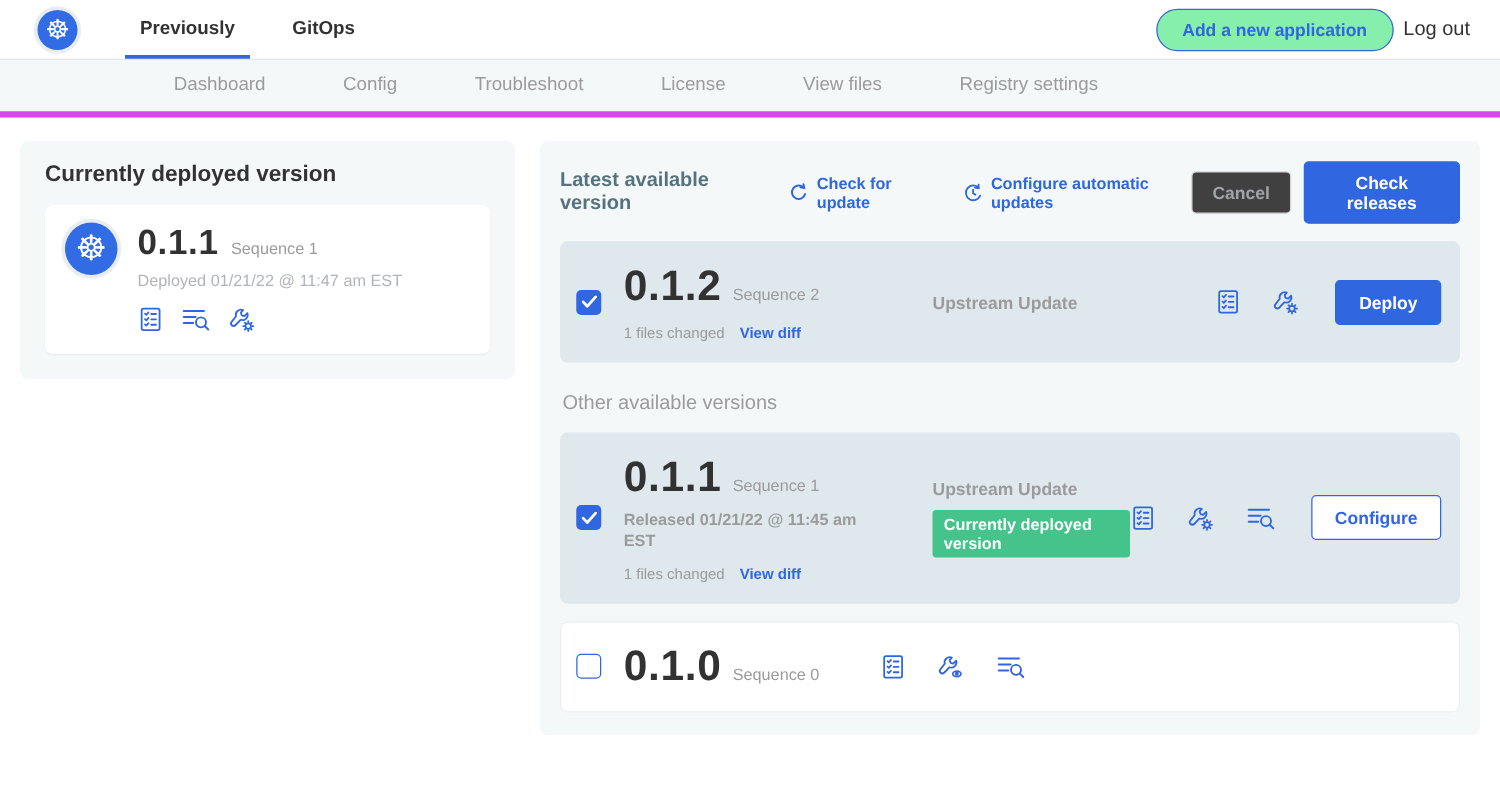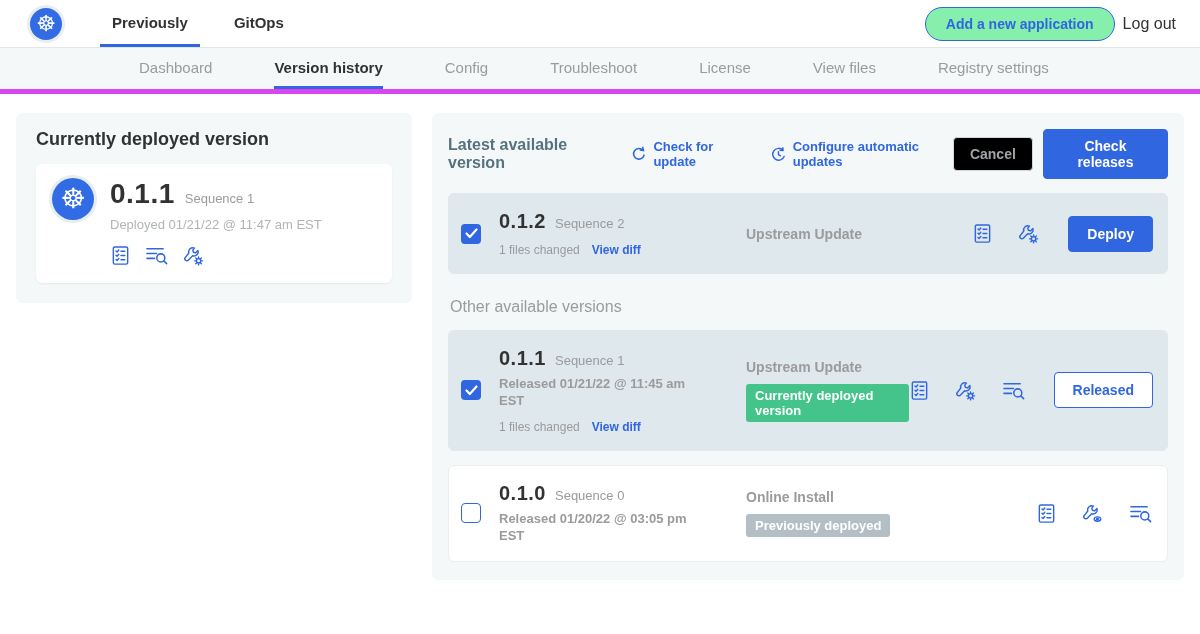--- a/index.html
+++ b/index.html
@@ -38,32 +38,32 @@
   .icon-row { display:flex; align-items:center; gap:13px; margin-top:12px; }
   .icon-btn { display:inline-flex; cursor:pointer; }
 
   
   .panel { flex:1; background:#f4f8f9; border-radius:6px; padding:16px 16px 18px; }
   .panel-header { display:flex; align-items:center; }
   .panel-title { font-size:16px; font-weight:bold; color:#56727e; }
   .link-action { display:inline-flex; align-items:center; gap:6px; color:#3066e0; font-size:13px; font-weight:bold; cursor:pointer; margin-left:22px; }
   .panel-spacer { flex:1; }
   .btn { border-radius:4px; font-size:14px; font-weight:bold; padding:8px 16px; cursor:pointer; font-family:inherit; }
-  .btn-cancel { background:#000000; border:1px solid #d2d6d8; color:#a0a4a8; margin-right:10px; }
+  .btn-cancel { background:#404040; border:1px solid #d2d6d8; color:#a0a4a8; margin-right:10px; }
   .btn-primary { background:#3066e0; border:1px solid #3066e0; color:#fff; }
   .btn-secondary { background:#fff; border:1px solid #3066e0; color:#3066e0; }
 
   .version-row { display:flex; align-items:center; border-radius:6px; padding:16px 14px 16px 12px; margin-top:14px; background:#fff; border:1px solid #e9eef0; }
   .version-row.selected { background:#dee8ed; border-color:#dee8ed; }
   .checkbox { width:20px; height:20px; border-radius:4px; flex:0 0 auto; margin-right:18px; cursor:pointer; display:flex; align-items:center; justify-content:center; }
   .checkbox.checked { background:#3066e0; }
   .checkbox.unchecked { background:#fff; border:1px solid #3066e0; }
   .row-info { width:205px; flex:0 0 auto; }
   .row-info .ver-line { display:flex; align-items:baseline; }
-  .row-version { font-size:20px; font-weight:bold; color:#323232; letter-spacing:.5px; }
+  .row-version { font-size:34px; font-weight:bold; color:#323232; letter-spacing:.5px; }
   .row-seq { font-size:13px; color:#9b9b9b; margin-left:9px; }
   .row-released { font-size:13px; font-weight:bold; color:#9b9b9b; line-height:1.3; margin-top:6px; width:190px; }
   .files-line { display:flex; align-items:baseline; margin-top:10px; font-size:12px; color:#9b9b9b; }
   .view-diff { color:#3066e0; font-weight:bold; margin-left:12px; cursor:pointer; }
   .row-source { flex:1; padding-left:42px; }
   .source-label { font-size:14px; font-weight:bold; color:#9b9b9b; }
   .badge { display:inline-block; margin-top:9px; color:#fff; font-size:13px; font-weight:bold; border-radius:3px; padding:4px 9px; }
   .badge-green { background:#44c38a; }
   .badge-gray { background:#b3bfc5; }
   .row-actions { display:flex; align-items:center; gap:24px; }
@@ -86,21 +86,20 @@
       <div class="topnav-tab active">Previously</div>
       <div class="topnav-tab">GitOps</div>
     </div>
     <div class="topnav-spacer"></div>
     <button class="add-app-btn">Add a new application</button>
     <div class="logout">Log out</div>
   </header>
 
   <nav class="subnav">
     <div class="subnav-tab">Dashboard</div>
-    <div class="subnav-tab active">Version history</div>
     <div class="subnav-tab">Config</div>
     <div class="subnav-tab">Troubleshoot</div>
     <div class="subnav-tab">License</div>
     <div class="subnav-tab">View files</div>
     <div class="subnav-tab">Registry settings</div>
   </nav>
 
   <main class="main">
 
     <section class="deployed-card">
@@ -257,36 +256,31 @@
           </span>
           <span class="icon-btn">
             <svg class="ic" width="25" height="21" viewBox="0 0 26 22" fill="none" stroke="#3066e0" stroke-width="1.6" stroke-linecap="round">
                 <path d="M3 4h17"></path>
                 <path d="M3 9h10"></path>
                 <path d="M3 14h8"></path>
                 <circle cx="17.5" cy="13.5" r="4.2"></circle>
                 <path d="M20.6 16.6l3 2.9"></path>
               </svg>
           </span>
-          <button class="btn btn-secondary">Released</button>
+          <button class="btn btn-secondary">Configure</button>
         </div>
       </div>
 
       <div class="version-row">
         <span class="checkbox unchecked"></span>
         <div class="row-info">
           <div class="ver-line">
             <span class="row-version">0.1.0</span>
             <span class="row-seq">Sequence 0</span>
           </div>
-          <div class="row-released">Released 01/20/22 @ 03:05 pm EST</div>
-        </div>
-        <div class="row-source">
-          <div class="source-label">Online Install</div>
-          <span class="badge badge-gray">Previously deployed</span>
         </div>
         <div class="row-actions">
           <span class="icon-btn">
             <svg class="ic" width="21" height="21" viewBox="0 0 22 22" fill="none" stroke="#3066e0" stroke-width="1.5" stroke-linecap="round" stroke-linejoin="round">
                 <rect x="3.5" y="2" width="15" height="18" rx="1.5"></rect>
                 <path d="M6.3 6.2l1.1 1.1 1.8-2.1"></path>
                 <path d="M11.5 6.5h4"></path>
                 <path d="M6.3 10.7l1.1 1.1 1.8-2.1"></path>
                 <path d="M11.5 11h4"></path>
                 <path d="M6.3 15.2l1.1 1.1 1.8-2.1"></path>

